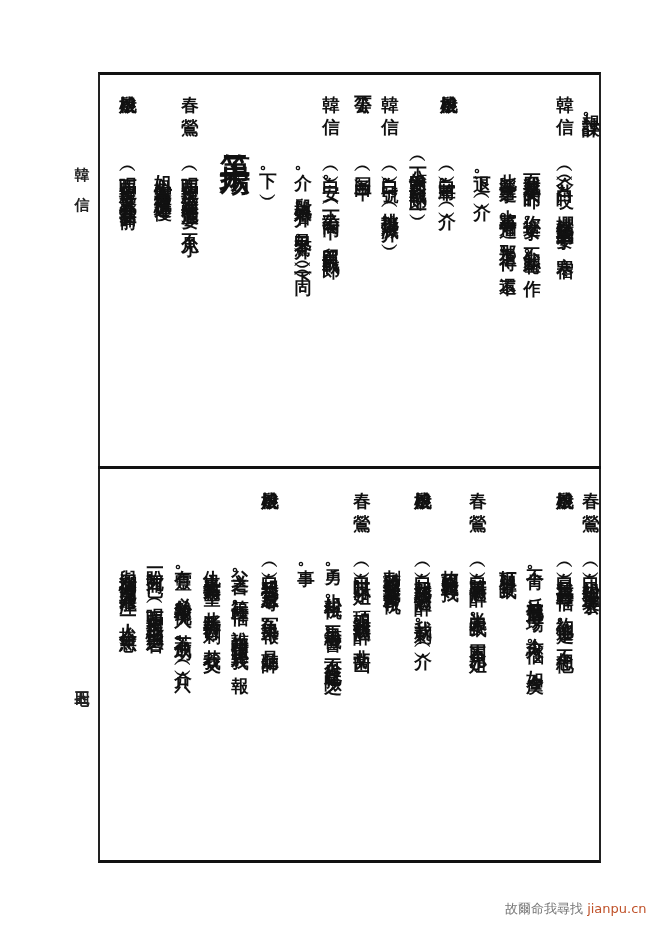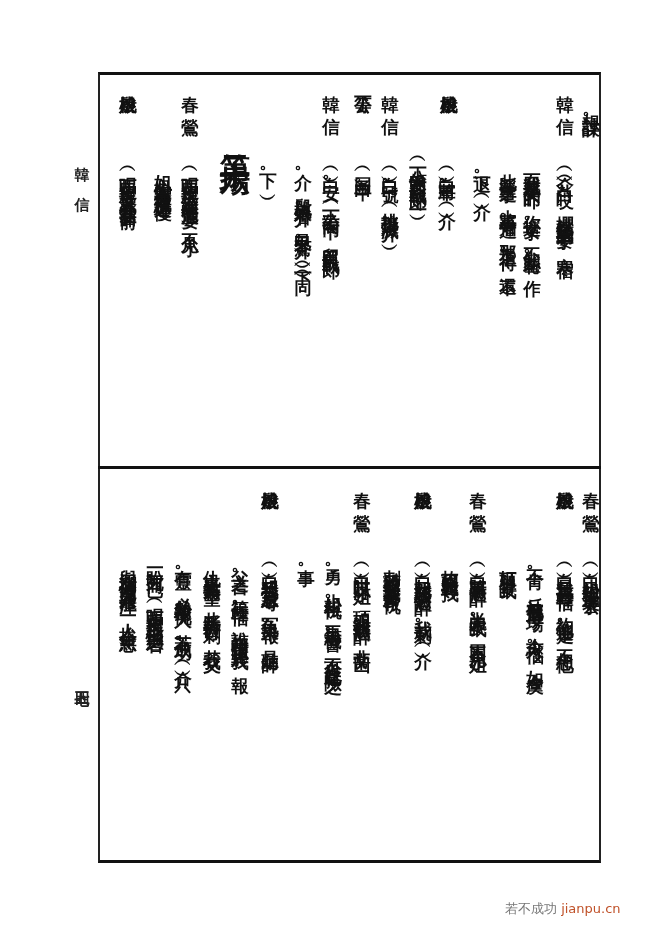--- a/index.html
+++ b/index.html
@@ -81,15 +81,15 @@
   <div class="spk" style="left:259px; top:478px;">殷桃娘</div>
   <div class="col" style="left:259px; top:556px;">（白）想我含羞忍辱。冤仇未報。是聽師</div>
   <div class="col" style="left:229px; top:556px;">父之言。等候韓信。誰知韓信阻止於我。報</div>
   <div class="col" style="left:201px; top:556px;">仇之事大無希望。此番前去行刺。若我父</div>
   <div class="col" style="left:172px; top:556px;">有靈。必然殺却仇人。若不成功。（介）只</div>
   <div class="col" style="left:144px; top:556px;">盼一死而已。（唱西皮搖板）那怕懸岩</div>
   <div class="col" style="left:117px; top:556px;">與深澗何懼虎穴與龍潭。一人拚命無忌</div>
 </div>
 
 <div class="wm">
-  <span>若不成功</span>
+  <span>故爾命我尋找</span>
   <span class="en">jianpu.cn</span>
 </div>
 
 </body></html>

